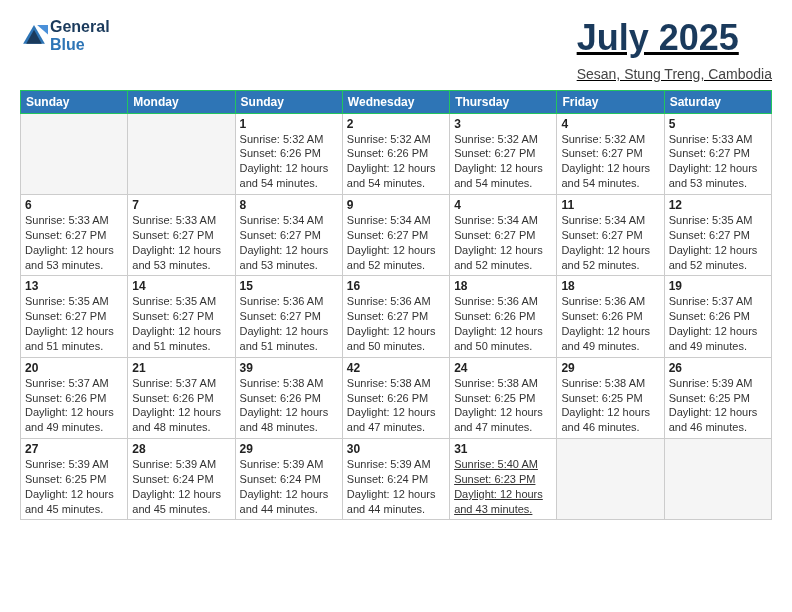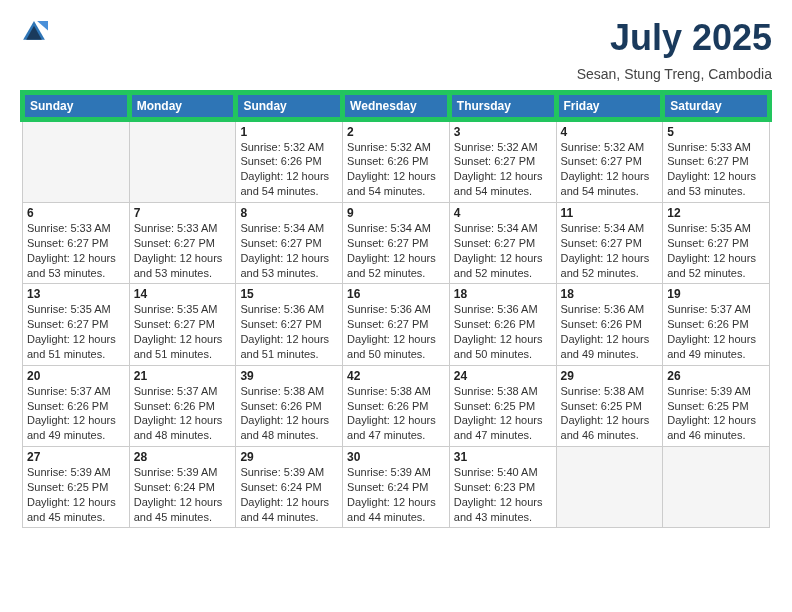--- a/index.html
+++ b/index.html
@@ -25,21 +25,21 @@
     .logo {
       display: flex;
       align-items: center;
     }
     .logo-icon {
       width: 28px;
       height: 28px;
       margin-right: 2px;
     }
     .title-block {
-      text-align: right;
+      text-decoration: underline;
     }
     .month-title {
       font-size: 36px;
       font-weight: bold;
       color: #1a3a5c;
       line-height: 1.1;
     }
     .subtitle {
       font-size: 14px;
       color: #444;
@@ -50,21 +50,21 @@
       border-collapse: collapse;
       border: 1px solid #ccc;
     }
     .calendar th {
       background: #2e75b6;
       color: #fff;
       font-size: 12px;
       font-weight: bold;
       text-align: left;
       padding: 4px 5px;
-      border: 5px solid #22c55e;
+      border: 1px solid #22c55e;
     }
     .calendar td {
       border: 1px solid #ccc;
       vertical-align: top;
       padding: 3px 4px;
       width: calc(100% / 7);
       height: 78px;
       background: #fff;
     }
     .calendar td.empty {
@@ -92,20 +92,24 @@
 <body>
 
 <div class="page">
   <div class="header">
     <div class="logo">
       <svg class="logo-icon" viewBox="0 0 36 36">
         <polygon points="18,4 32,28 4,28" fill="#2e75b6"></polygon>
         <polygon points="18,10 28,28 8,28" fill="#1a3a5c"></polygon>
         <polygon points="22,4 36,16 36,4" fill="#4a90d9"></polygon>
       </svg>
+      <div>
+        <div style="font-size:16px;font-weight:bold;color:#1a3a5c;">General</div>
+        <div style="font-size:16px;font-weight:bold;color:#2e75b6;">Blue</div>
+      </div>
     </div>
     <div class="title-block">
       <div class="month-title">July 2025</div>
       <div class="subtitle">Sesan, Stung Treng, Cambodia</div>
     </div>
   </div>
 
   <table class="calendar">
     <thead>
       <tr id="header-row">
@@ -305,21 +309,21 @@
 Daylight: 12 hours and 44 minutes.</div>
           </td>
           <td>
             <div class="day-num">30</div>
             <div class="day-info" style="white-space: pre-line;">Sunrise: 5:39 AM
 Sunset: 6:24 PM
 Daylight: 12 hours and 44 minutes.</div>
           </td>
           <td>
             <div class="day-num">31</div>
-            <div class="day-info" style="white-space: pre-line;">Sunrise: 5:40 AM
+            <div class="day-info" style="white-space: pre-line; text-decoration: underline;">Sunrise: 5:40 AM
 Sunset: 6:23 PM
 Daylight: 12 hours and 43 minutes.</div>
           </td>
           <td class="empty"></td>
           <td class="empty"></td>
         </tr>
       </tbody>
   </table>
 </div>
 

